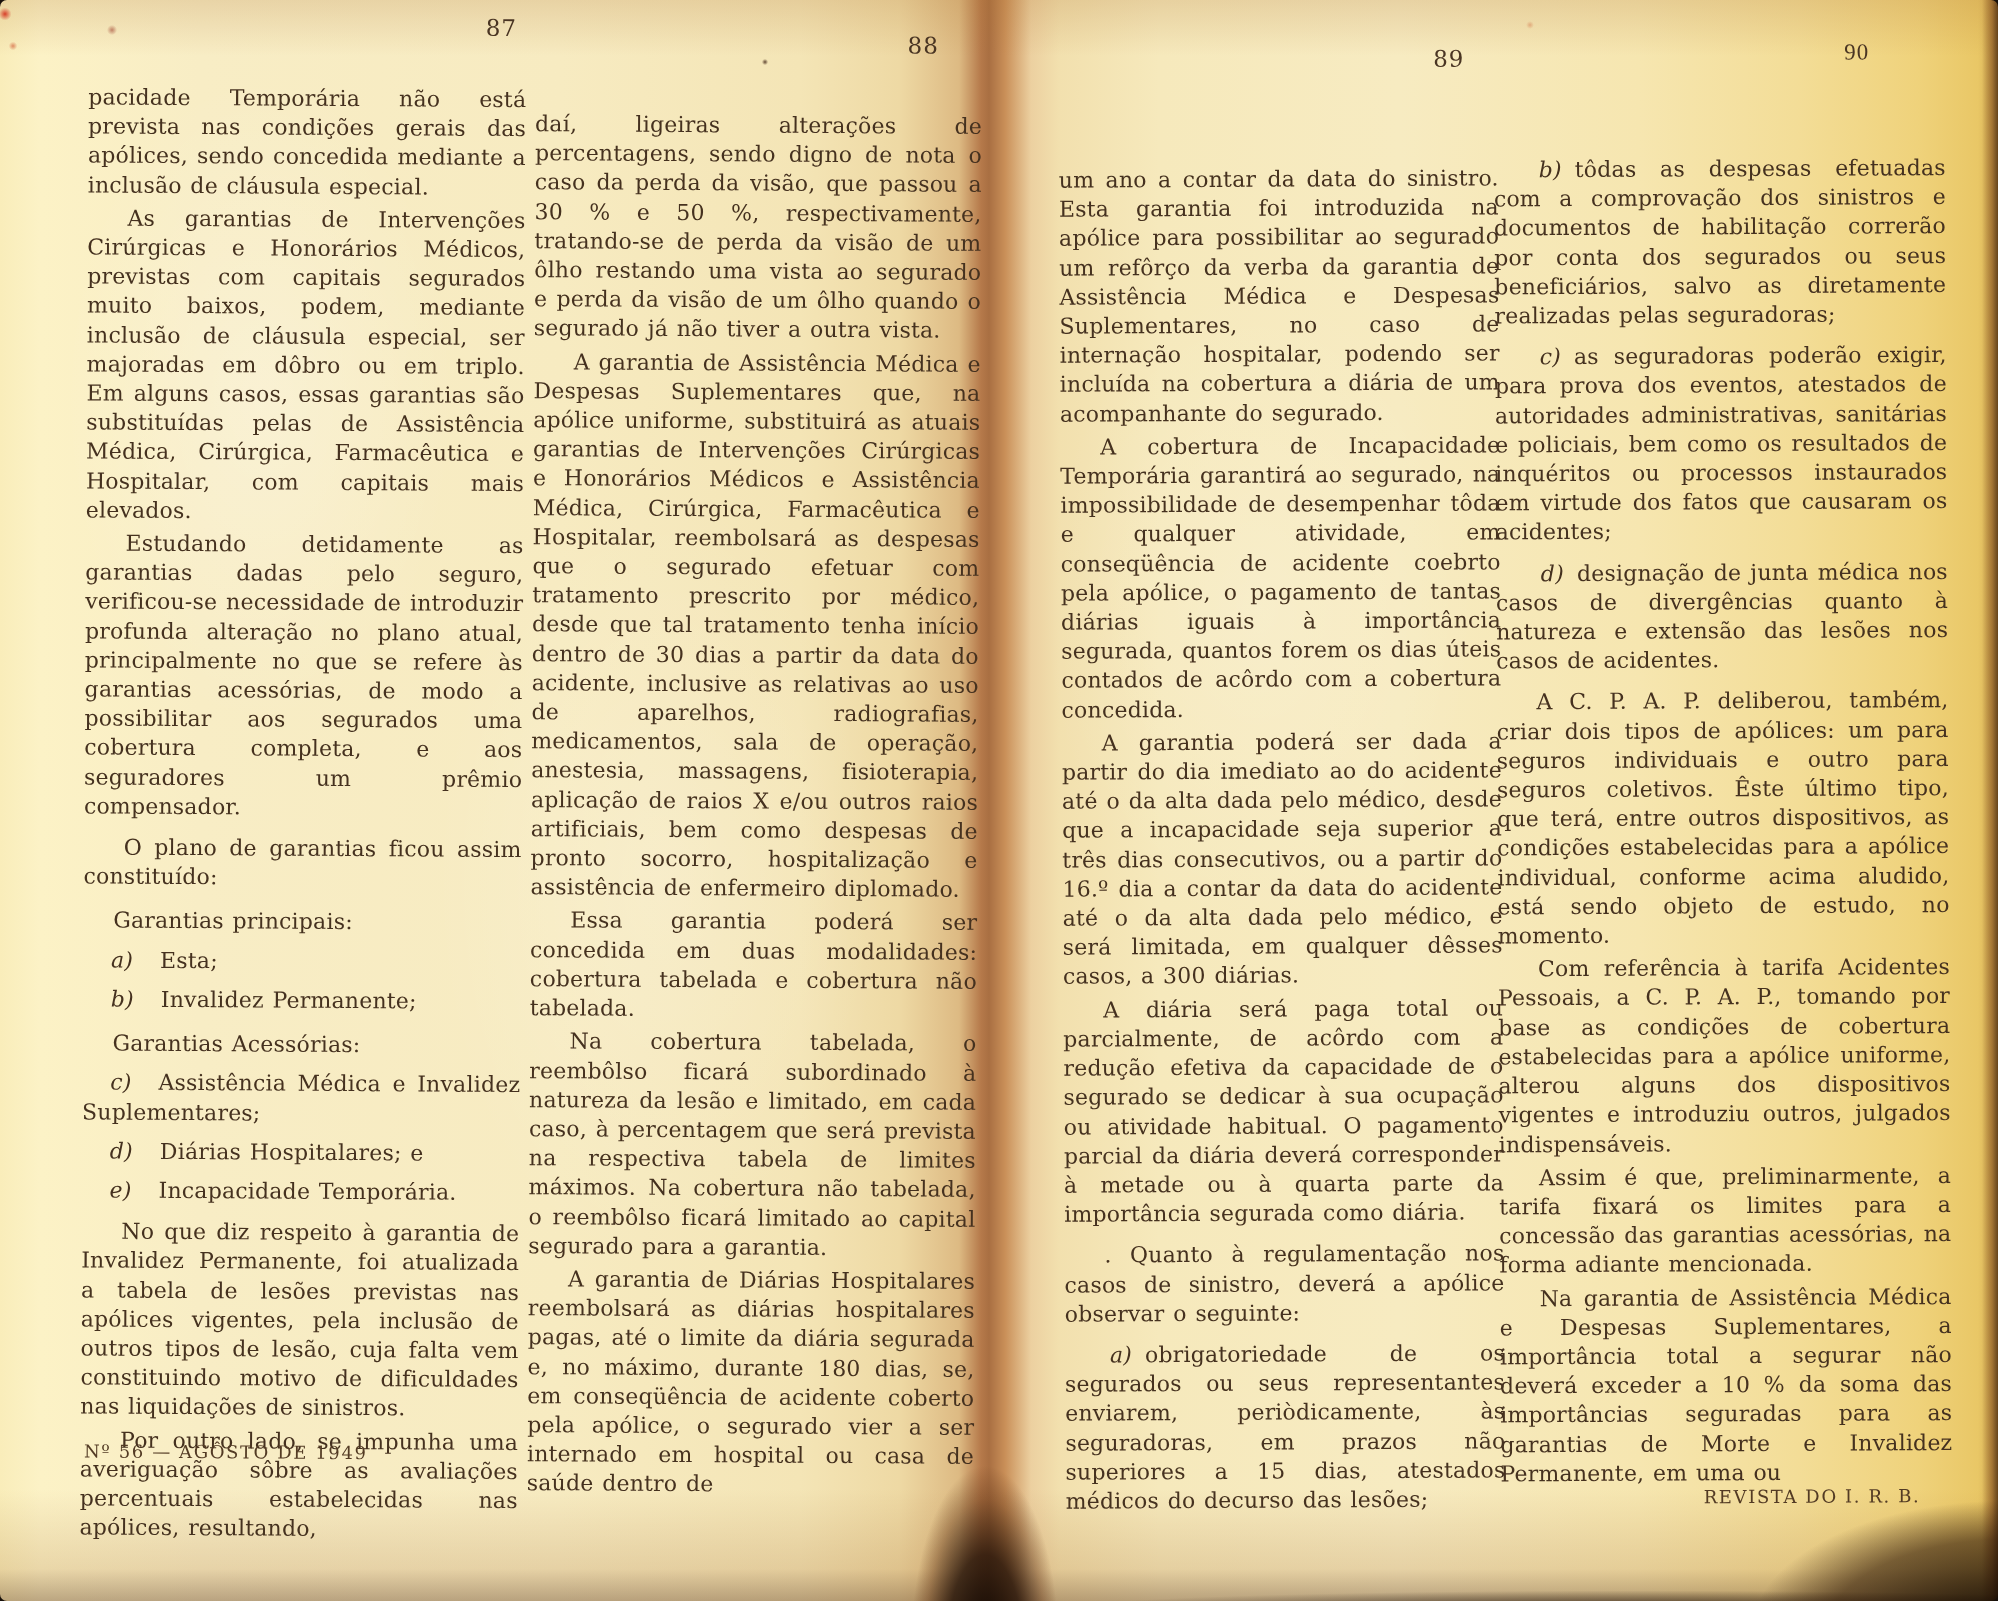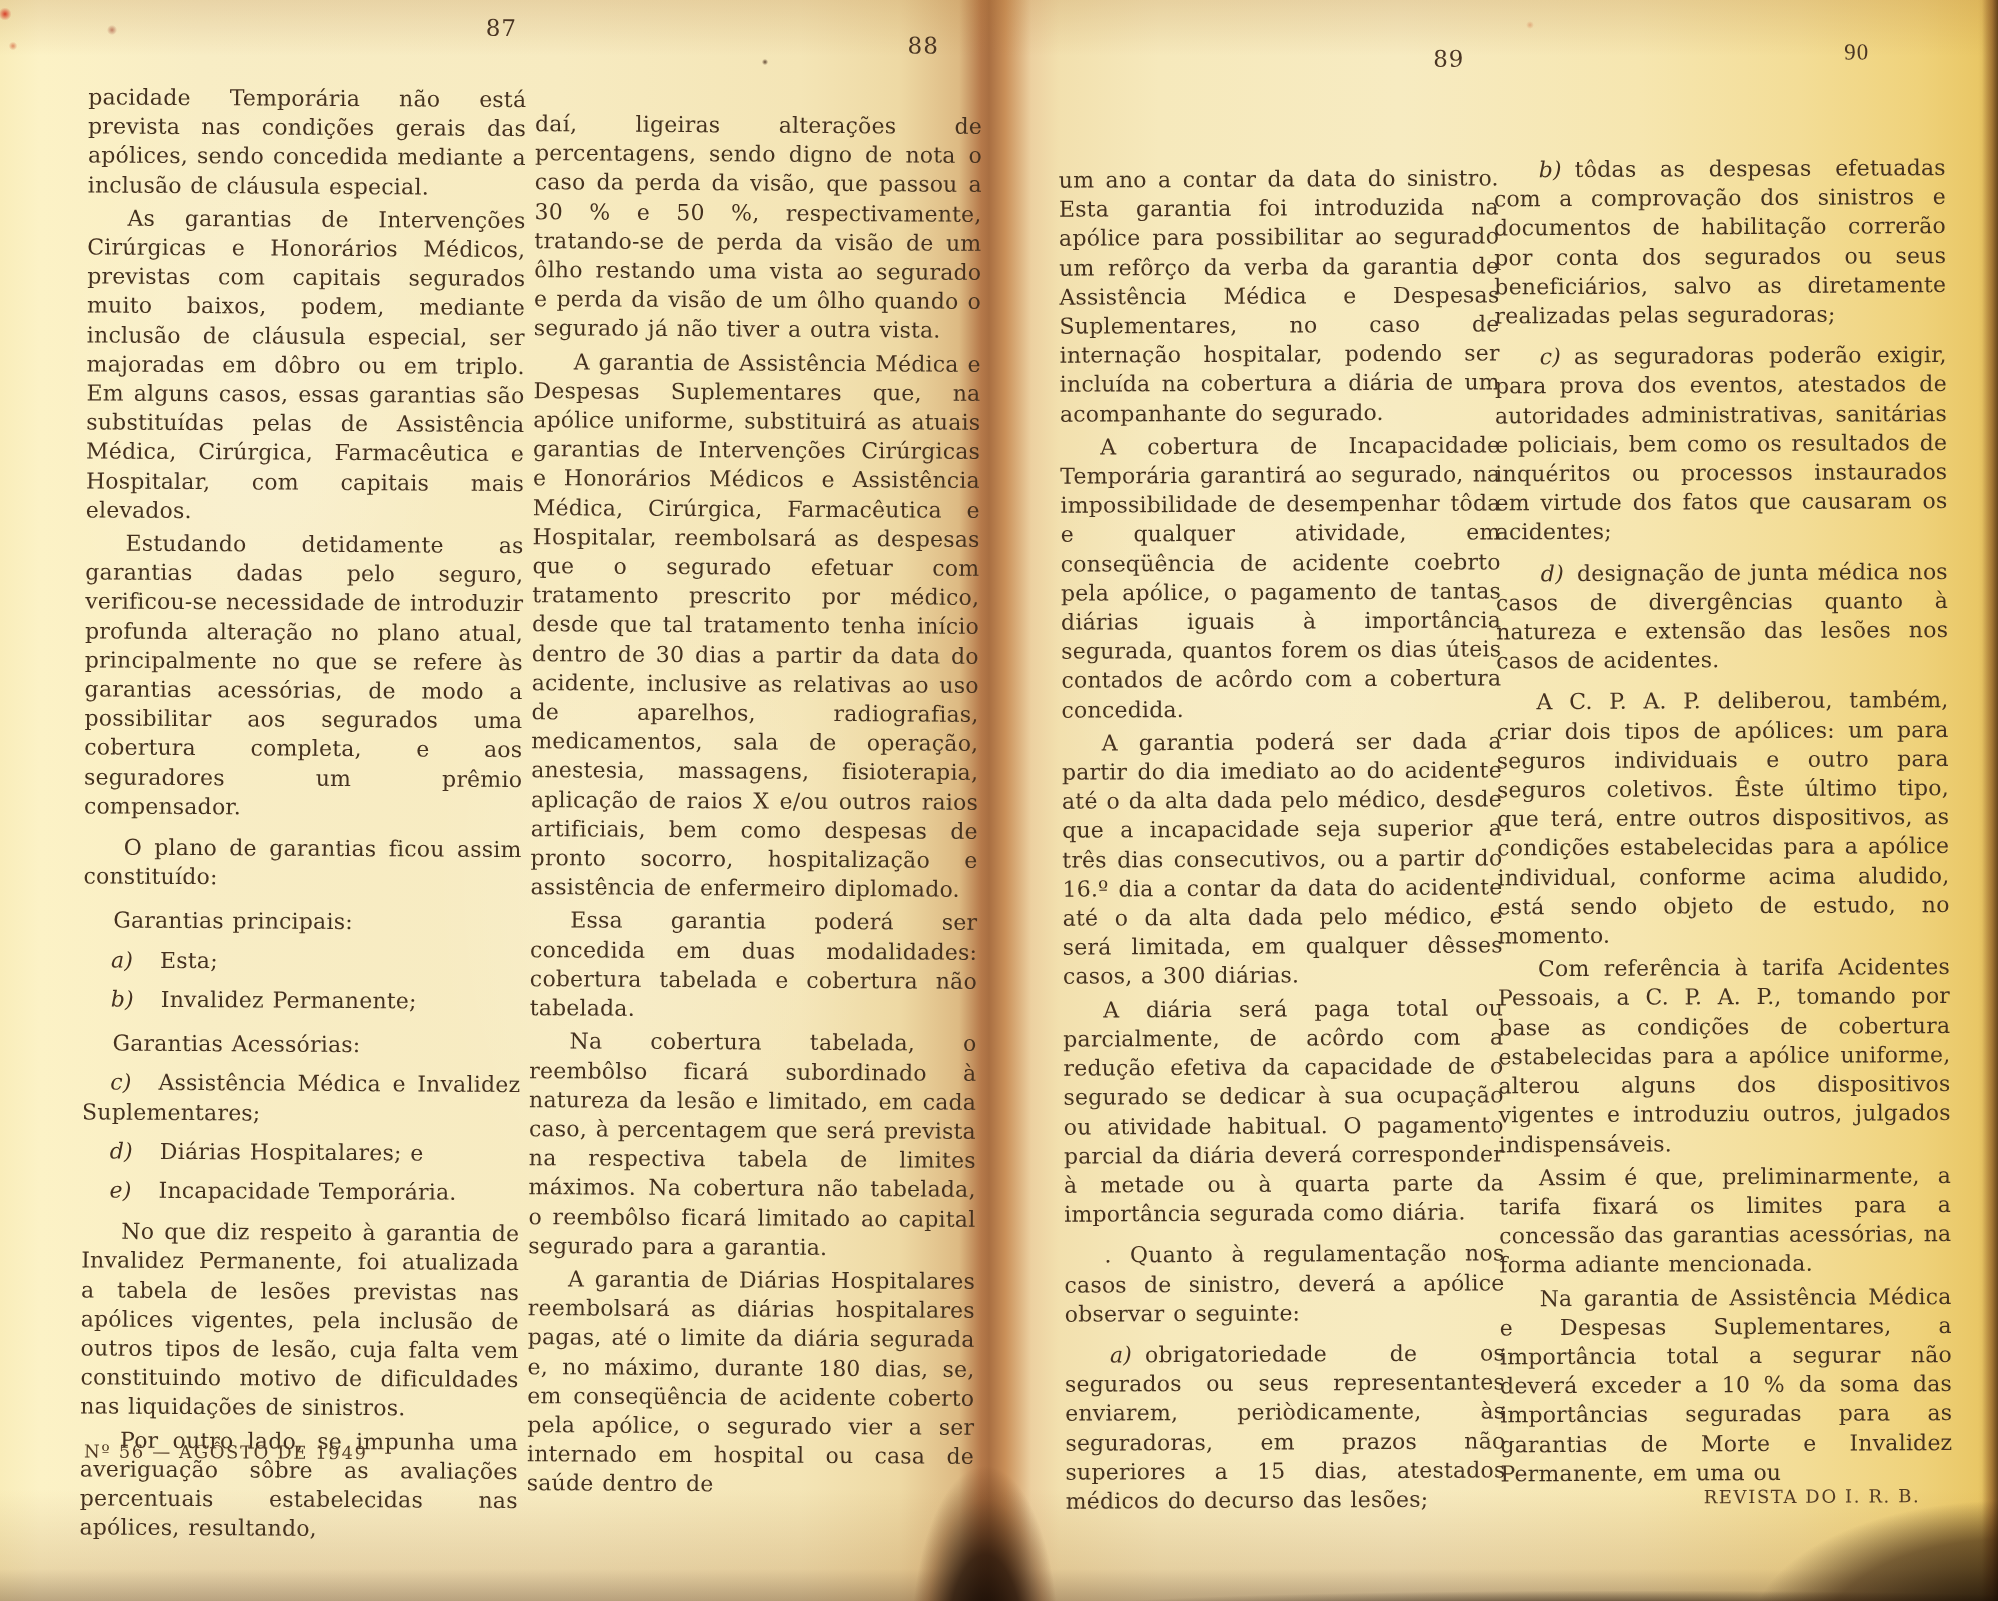--- a/index.html
+++ b/index.html
@@ -29,20 +29,21 @@
       
       linear-gradient(90deg, rgba(0,0,0,0) 99.2%, rgba(125,72,26,.55) 99.7%, rgba(62,32,10,.72) 100%),
       
       linear-gradient(180deg, rgba(172,112,46,.20) 0%, rgba(255,255,255,0) 3.5%, rgba(255,255,255,0) 93%, rgba(152,92,36,.18) 98%, rgba(82,42,16,.38) 100%),
       
       linear-gradient(90deg,
         #f9edba 0%, #fcf2c6 2%, #f8edc5 10%, #f7ebc1 28%, #f4e5b6 40%,
         #eed9a4 45%, #ddba83 48%, #b5794a 49.1%, #a96f42 49.5%, #c98f58 50.3%,
         #ecd0a0 51.6%, #f2e0ae 53%, #f6e9bc 58%, #f7ebc1 70%, #f6e6b0 82%,
         #f3dd97 90%, #efd27b 96%, #e9c766 99%, #caa24d 100%);
+    border-radius: 7px;
   }
   .page{position:absolute;inset:0;}
   .page.left {transform:rotate(.35deg);}
   .page.right{transform:rotate(-.3deg);}
   .col{
     position:absolute;
     text-align:justify;
     color:#45311f;
     font-size:22px;
     line-height:29.2px;

